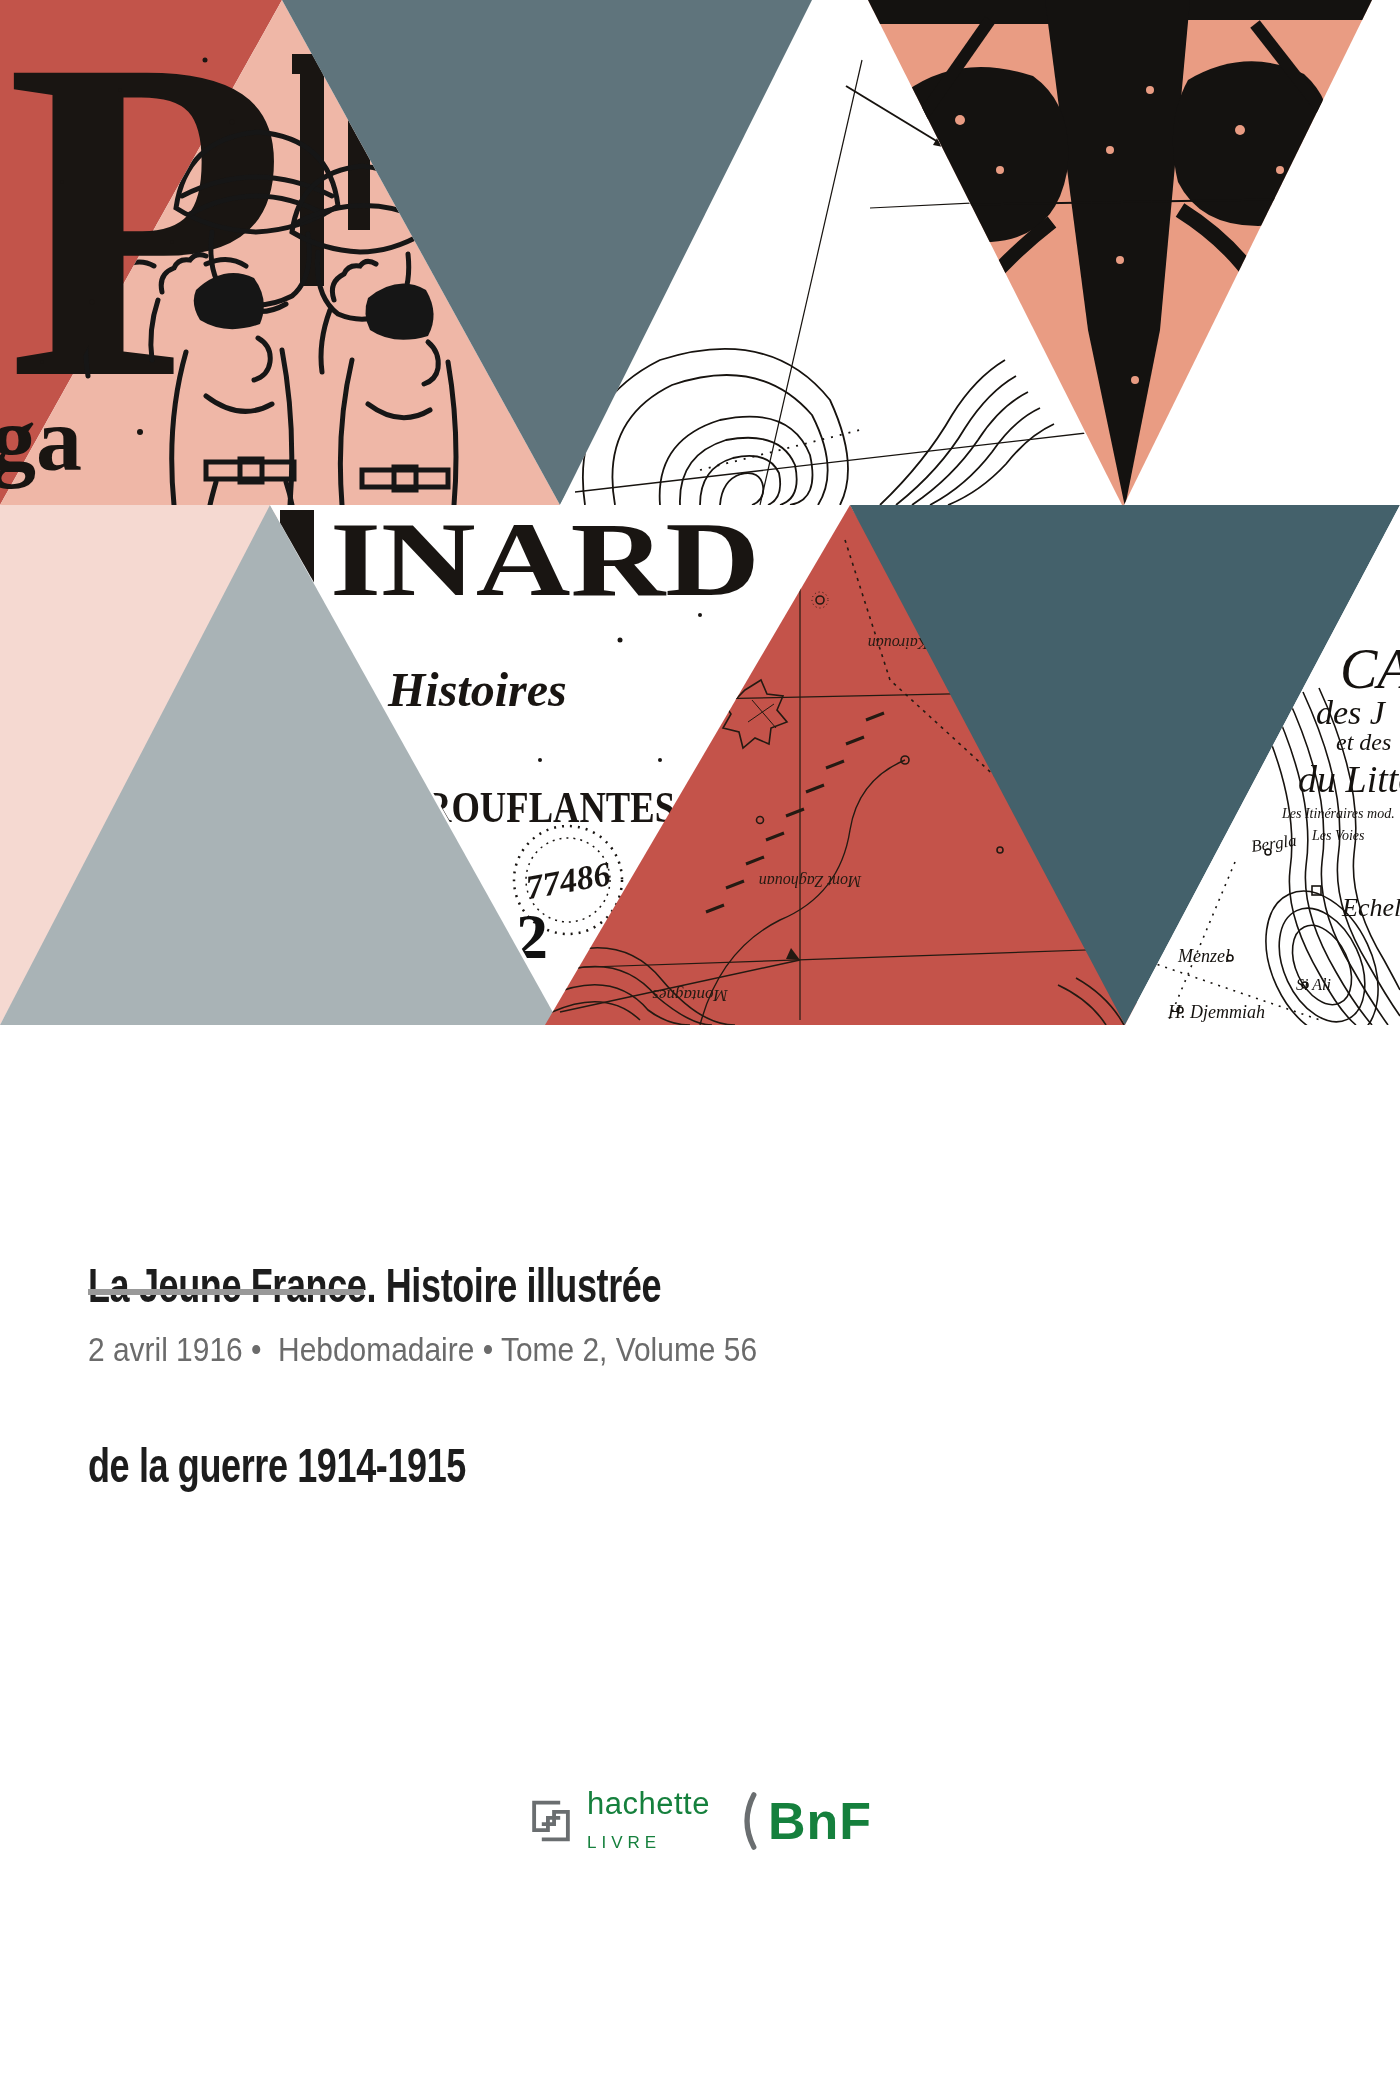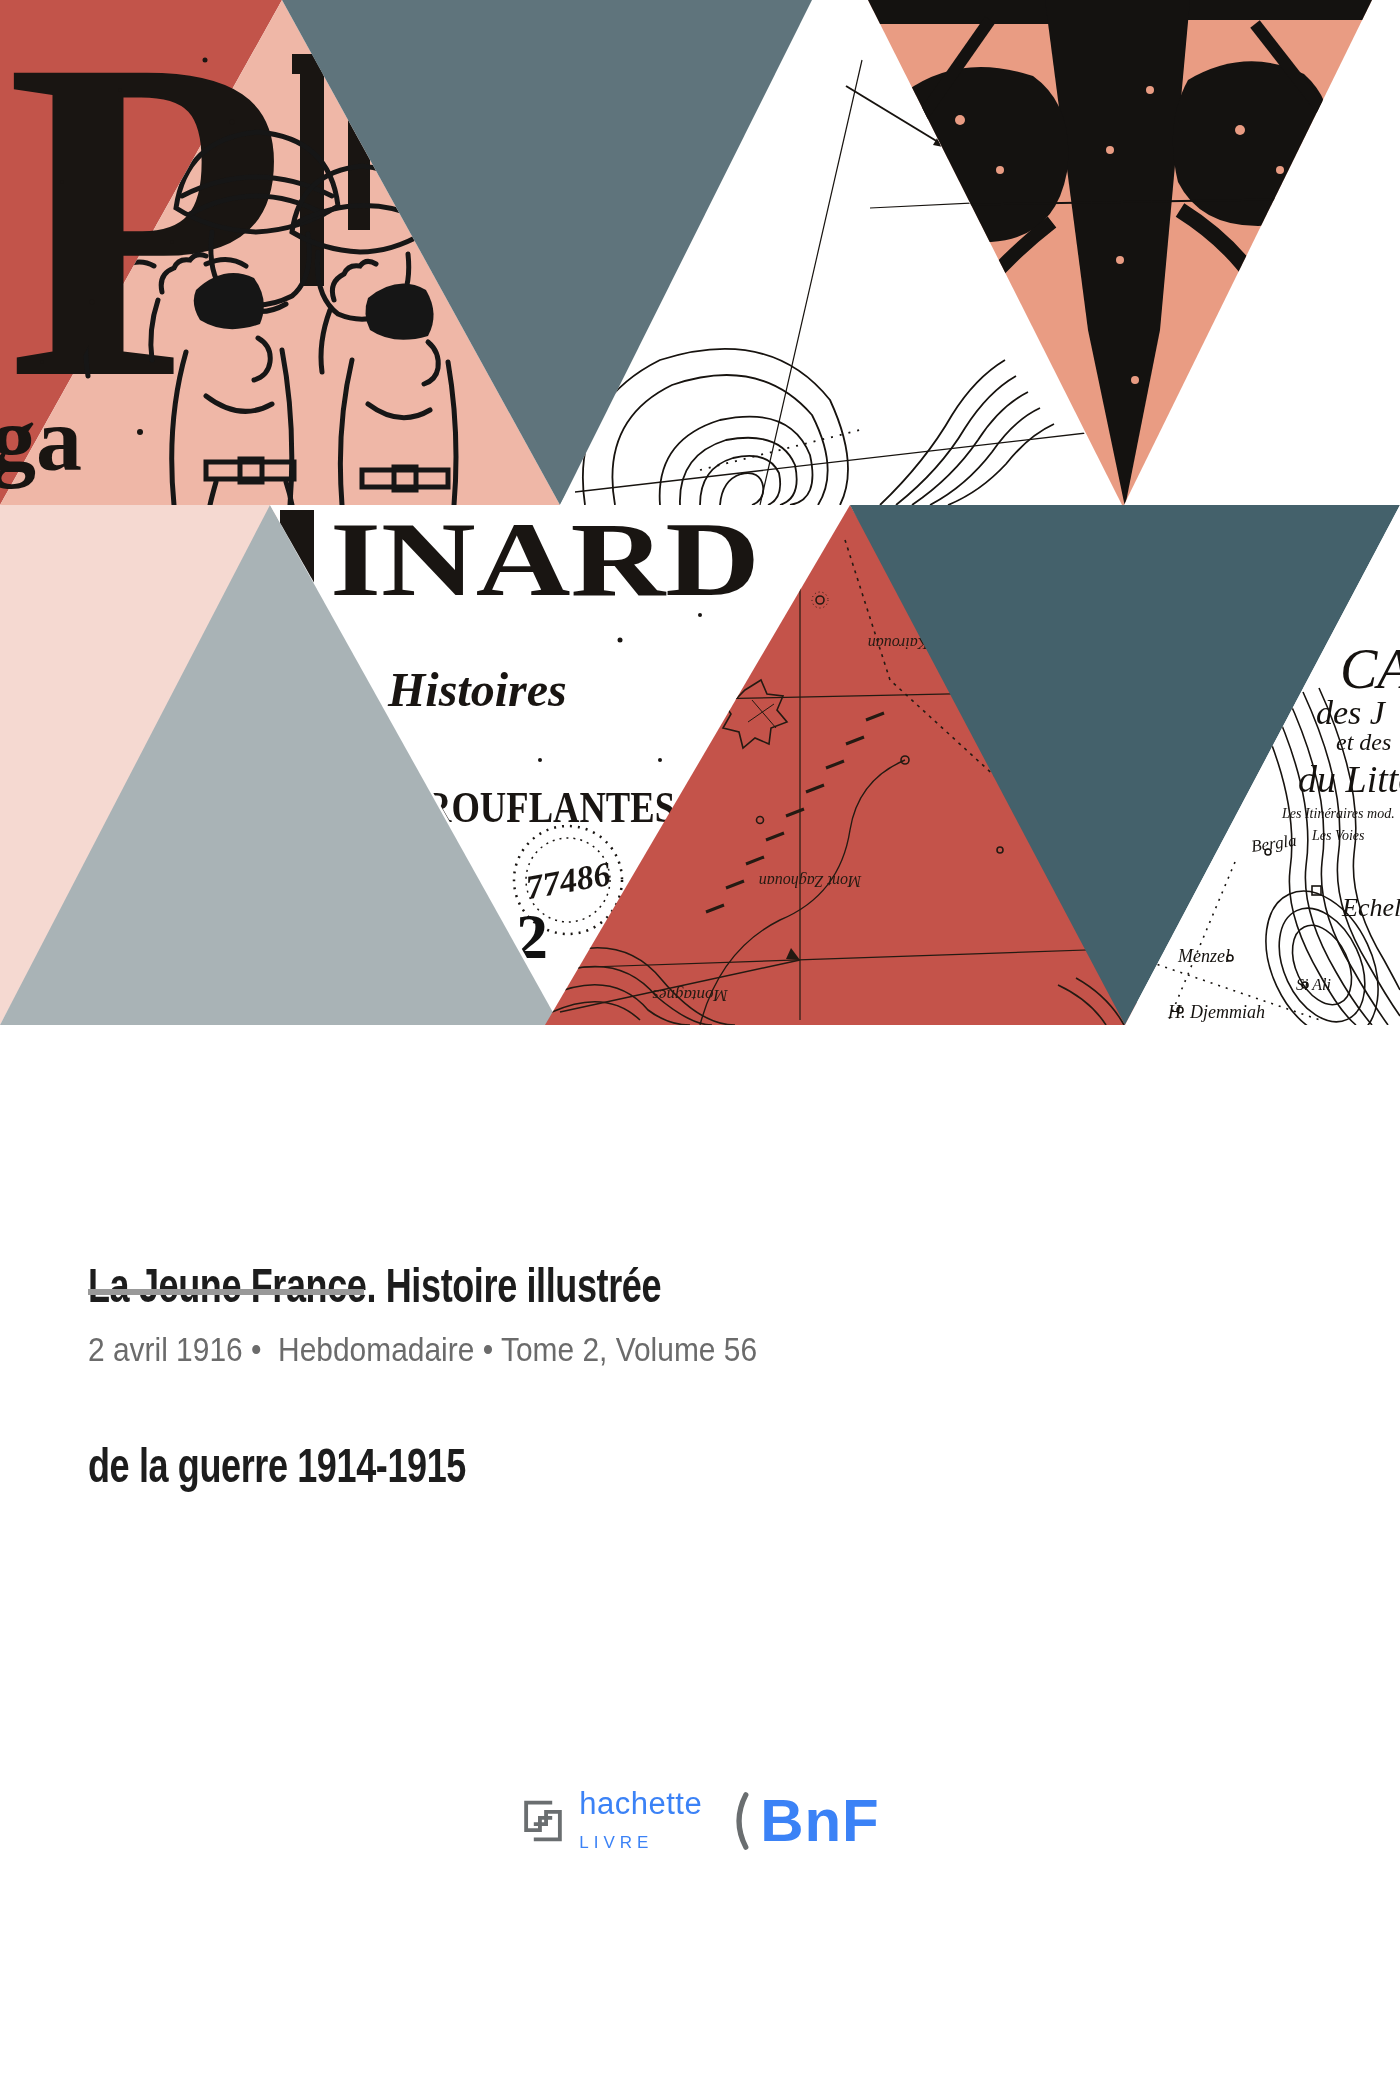--- a/index.html
+++ b/index.html
@@ -15,28 +15,28 @@
     transform:scaleX(0.75);transform-origin:0 0;white-space:pre;
   }
   .divider{position:absolute;left:88px;top:1289px;width:276px;height:6px;background:#999999;}
   .issue-line{
     position:absolute;left:88px;top:1331px;color:#6b6b6b;
     font-size:34px;line-height:36px;font-weight:normal;
     transform:scaleX(0.88);transform-origin:0 0;white-space:pre;
   }
   .logos{
     position:absolute;top:1789px;left:0;width:100%;
-    display:flex;justify-content:center;align-items:center;gap:26px;color:#3b82f6;
+    display:flex;justify-content:center;align-items:center;gap:26px;color:#15803d;
   }
   .hachette{display:flex;align-items:center;gap:13px;}
   .hachette-text{display:flex;flex-direction:column;justify-content:center;}
   .hachette-name{font-size:31px;line-height:30px;letter-spacing:0.5px;}
   .hachette-sub{font-size:17px;line-height:20px;letter-spacing:5px;margin-top:14px;}
   .bnf{display:flex;align-items:center;gap:8px;}
-  .bnf-name{font-size:60px;line-height:52px;font-weight:bold;letter-spacing:1px;}
+  .bnf-name{font-size:52px;line-height:52px;font-weight:bold;letter-spacing:1px;}
   svg text{user-select:none;}
 </style>
 </head>
 <body>
 
 <div class="cover">
 
   <svg class="collage" width="1400" height="1025" viewBox="0 0 1400 1025">
     <defs>
       <clipPath id="clipAB">

